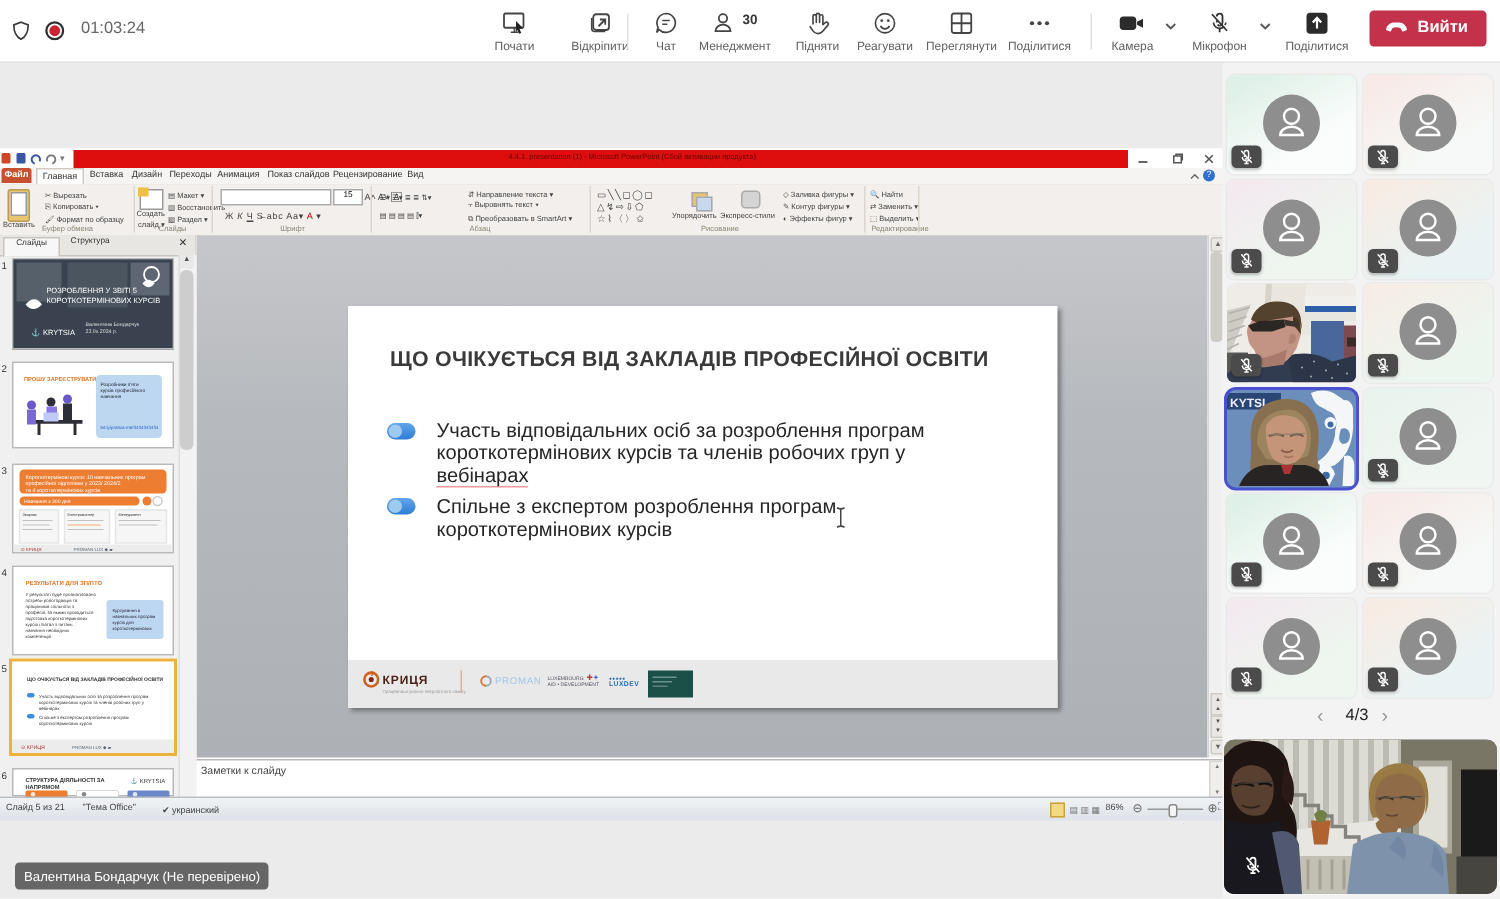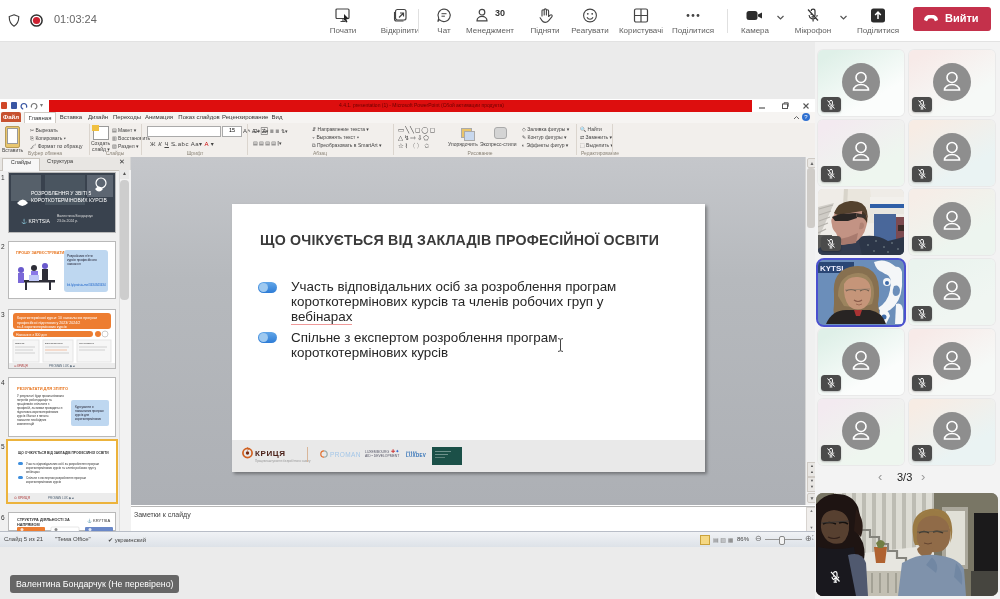--- a/index.html
+++ b/index.html
@@ -98,21 +98,21 @@
         <circle cx="10.7" cy="6.8" r=".9" fill="#444"></circle>
         <path d="M5.5 10.3 a3.3 3.3 0 0 0 6 0" fill="none" stroke="#444" stroke-width="1.1"></path>
       </svg>
       <span class="lab">Реагувати</span>
     </div>
   <div class="tbtn" style="left:613px;width:56px;">
       <svg width="17" height="17" viewBox="0 0 17 17">
         <rect x="2" y="2" width="13" height="13" rx="1.5" fill="none" stroke="#444" stroke-width="1.2"></rect>
         <path d="M8.5 2 v13 M2 8.5 h13" stroke="#444" stroke-width="1.2"></path>
       </svg>
-      <span class="lab">Користувачі</span>
+      <span class="lab">Переглянути</span>
     </div>
   <div class="tbtn" style="left:668px;width:50px;">
       <svg width="17" height="17" viewBox="0 0 17 17">
         <circle cx="3.5" cy="8.5" r="1.4" fill="#444"></circle>
         <circle cx="8.5" cy="8.5" r="1.4" fill="#444"></circle>
         <circle cx="13.5" cy="8.5" r="1.4" fill="#444"></circle>
       </svg>
       <span class="lab">Поділитися</span>
     </div>
   <div class="vsep" style="left:727px;"></div>
@@ -665,21 +665,21 @@
 <path d="M27 30 L52 29" stroke="#8a7a6a" stroke-width="0.7"></path>
 <path d="M36 40 q4 3 8 0" stroke="#8a5a4a" stroke-width="1.2" fill="none"></path>
 <path d="M38 44 q3 2 6 0" stroke="#a06a55" stroke-width="1" fill="none"></path>
 
 <path d="M8 64 Q14 50 28 50 L52 50 Q64 52 68 64 Z" fill="#282423"></path>
 <path d="M36 50 L44 50 L42 56 L38 56 Z" fill="#a33"></path>
 </svg></div>
   </div>
 
 <div class="abs" style="left:878px;top:469px;font-size:13px;color:#999;">‹</div>
-<div class="abs" style="left:897px;top:471px;font-size:11px;color:#222;">3/3</div>
+<div class="abs" style="left:897px;top:471px;font-size:11px;color:#222;">4/3</div>
 <div class="abs" style="left:921px;top:469px;font-size:13px;color:#999;">›</div>
 
 <div class="abs" id="bigvideo" style="left:816px;top:493px;width:182px;height:103px;border-radius:7px;overflow:hidden;background:#7e7c70;">
 <svg width="182" height="103" viewBox="0 0 182 103">
   <rect width="182" height="103" fill="#83816f"></rect>
 
   <rect x="18" y="0" width="100" height="78" fill="#cfcfc6"></rect>
   <g fill="#f2f2ea">
     <rect x="20" y="0" width="6" height="76"></rect>
         <rect x="30" y="0" width="6" height="74"></rect>

